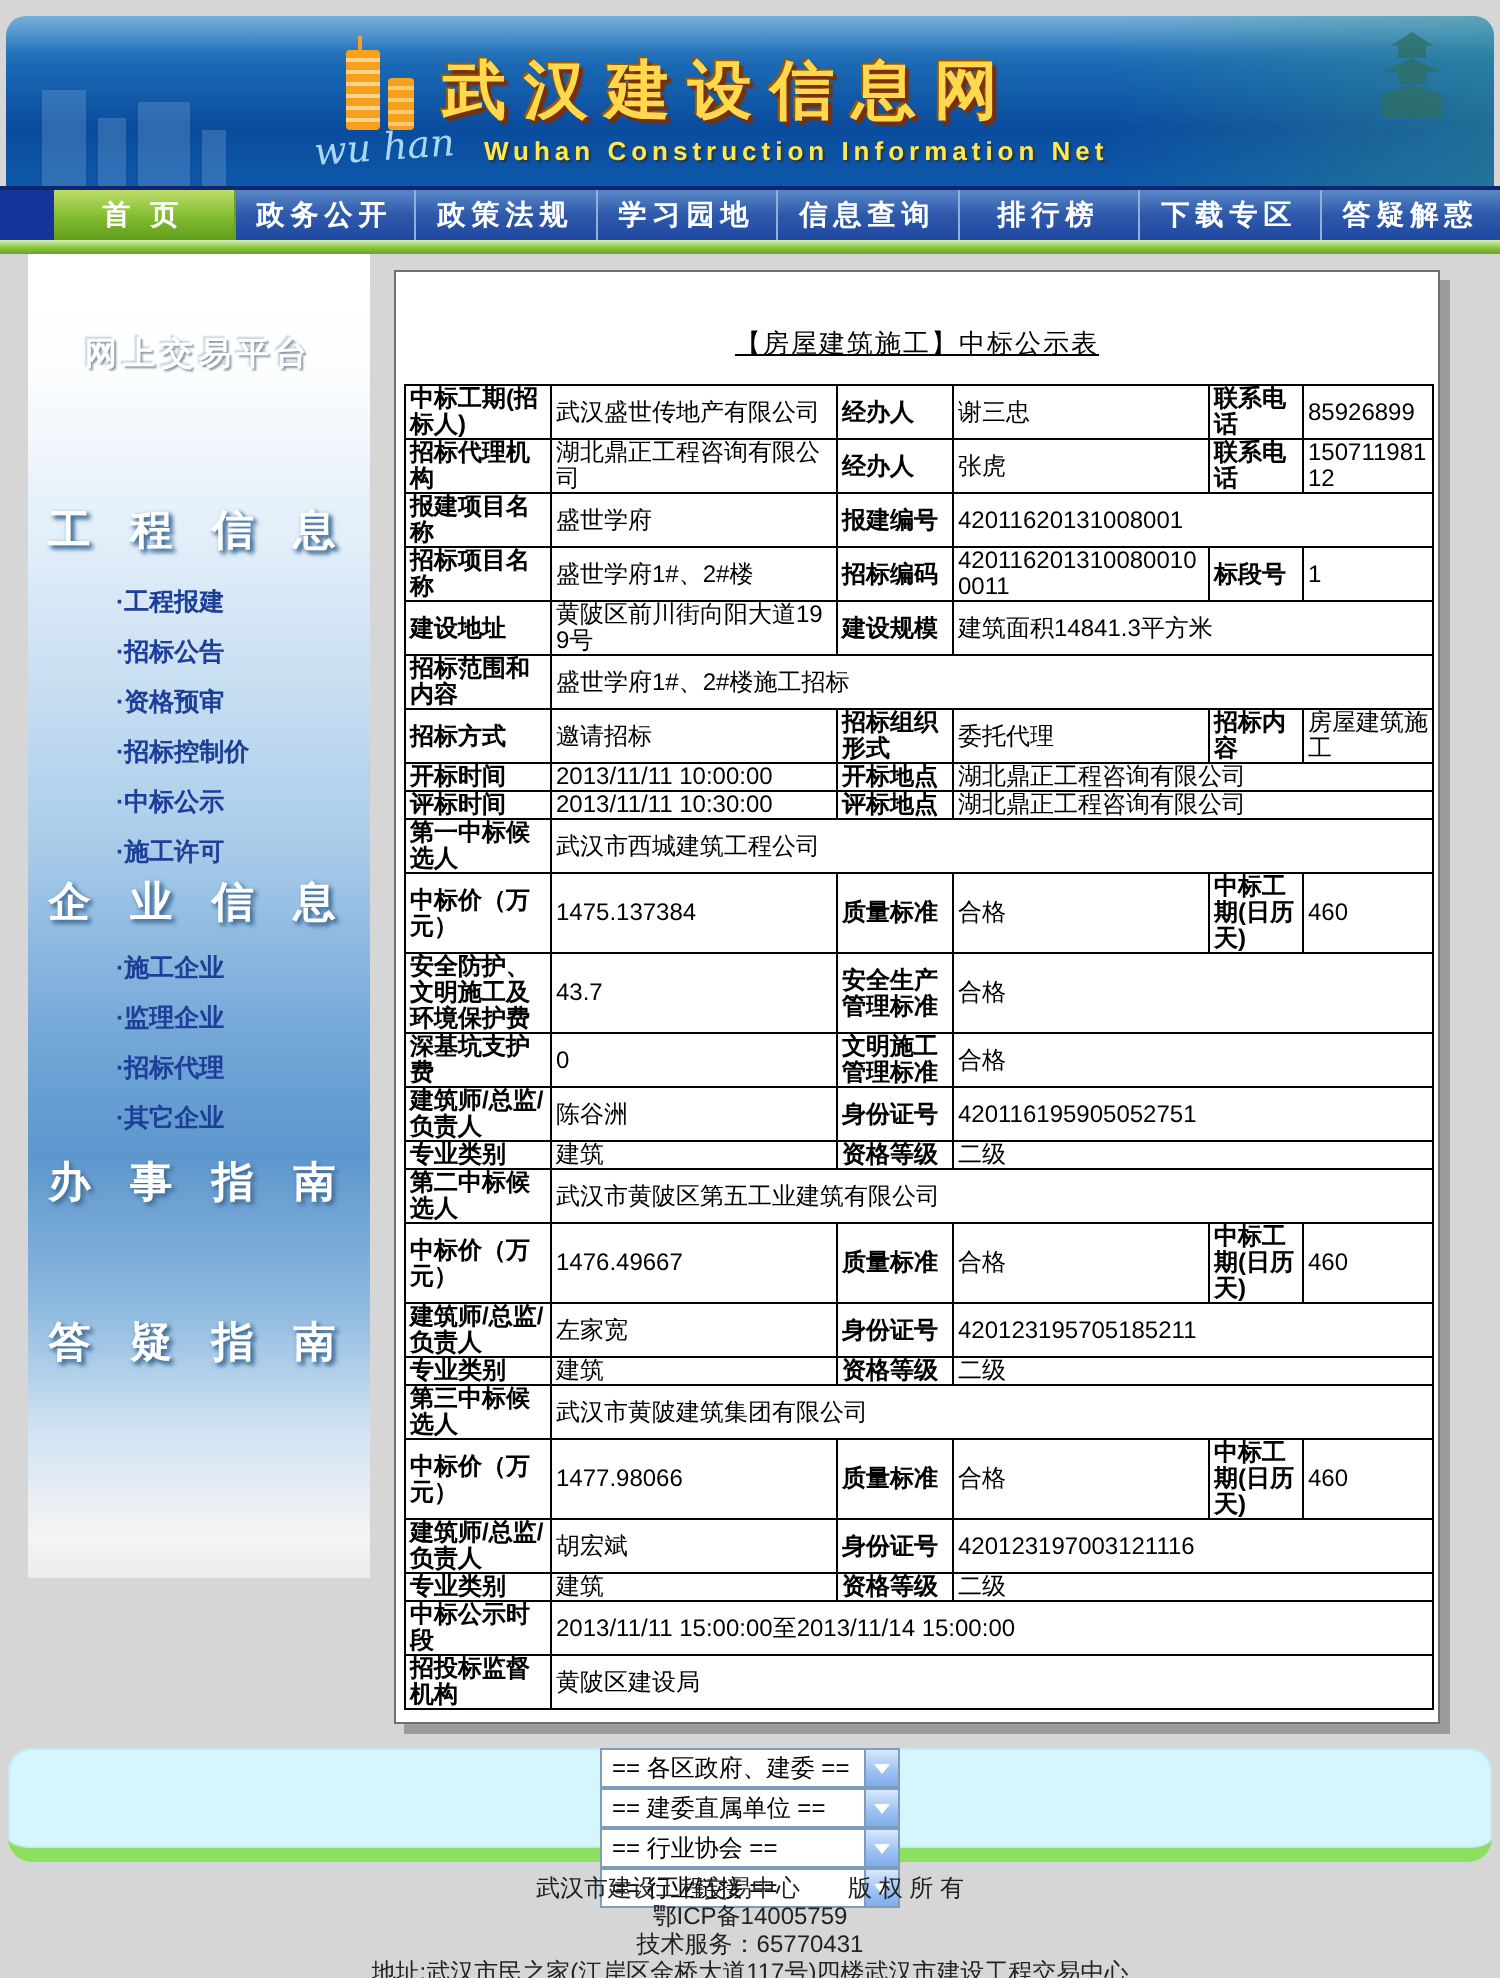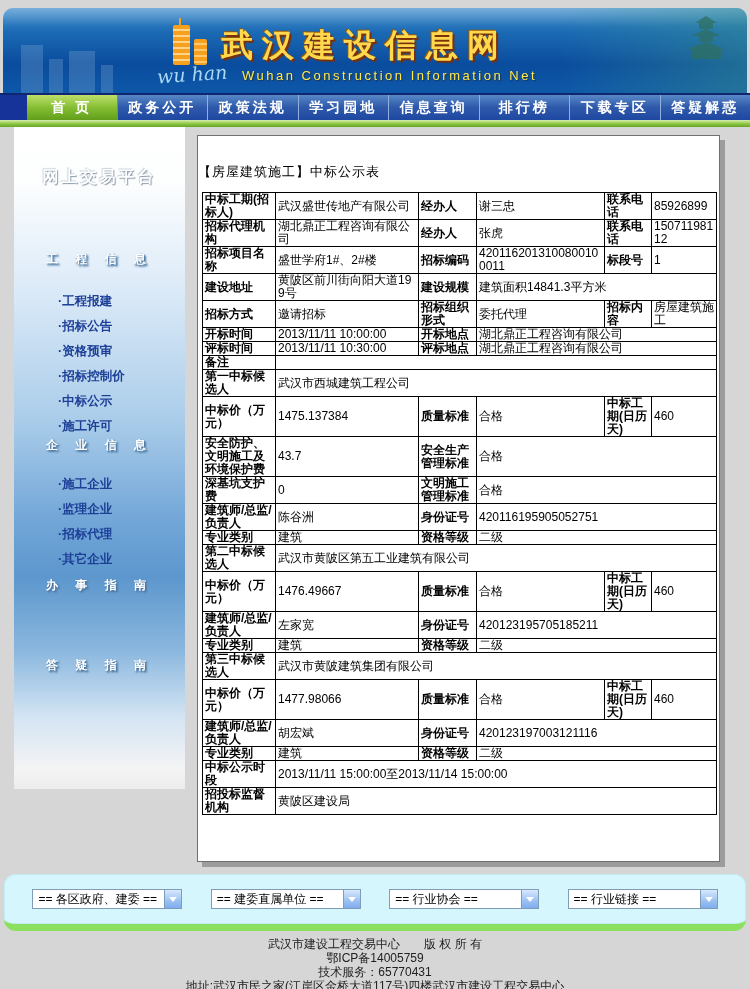--- a/index.html
+++ b/index.html
@@ -34,21 +34,21 @@
   .bld1{position:absolute;left:18px;top:4px;width:17px;height:40px;background:
     repeating-linear-gradient(180deg,#f6a01d 0 4px,#fdd48a 4px 6px);border-radius:2px;}
   .bld2{position:absolute;left:39px;top:18px;width:13px;height:26px;background:
     repeating-linear-gradient(180deg,#f6a01d 0 4px,#fdc96e 4px 6px);border-radius:2px;}
   .antenna{position:absolute;left:24px;top:-3px;width:2px;height:8px;background:#f6a01d;}
   .wuhan-script{position:absolute;left:2px;top:42px;color:#a9d9f2;font-size:19px;
     font-style:italic;font-family:"DejaVu Serif",serif;transform:rotate(-4deg);white-space:nowrap;}
   .site-title{position:absolute;left:218px;top:16px;font-size:32px;font-weight:bold;
     color:#ffd84e;letter-spacing:9px;white-space:nowrap;font-family:"DejaVu Sans",sans-serif;
     text-shadow:2px 2px 1px #7c2f05,-1px -1px 0 #9a5a00;}
-  .site-sub{position:absolute;left:239px;top:60px;font-size:13px;font-weight:normal;
+  .site-sub{position:absolute;left:239px;top:60px;font-size:13px;font-weight:bold;
     color:#ffe94e;letter-spacing:2.5px;white-space:nowrap;text-shadow:1px 1px 1px #234;}
   
   .nav{position:absolute;top:93px;left:0;width:750px;height:27px;display:flex;
     background:#16339a;border-top:2px solid #10276f;padding-left:27px;}
   .tab{flex:1;display:flex;align-items:center;justify-content:center;cursor:pointer;
     color:#fff;font-weight:bold;font-size:14px;letter-spacing:3px;white-space:nowrap;
     background:linear-gradient(180deg,#5988c7 0%,#2f5aab 48%,#1e48a1 100%);
     border-right:1px solid #8fb0dd;}
   .tab:last-child{border-right:none;}
   .tab.active{background:linear-gradient(180deg,#bede6c 0%,#84bd31 52%,#619e1c 100%);
@@ -56,36 +56,36 @@
   .greenbar{position:absolute;top:120px;left:0;width:750px;height:7px;
     background:linear-gradient(180deg,#d8eeb6 0%,#8cc63f 55%,#68a428 100%);}
   
   .sidebar{position:absolute;left:14px;top:127px;width:171px;height:662px;
     background:linear-gradient(180deg,#ffffff 0%,#fdfefe 8%,#ddebf8 24%,#abcdea 44%,
       #70a5d7 60%,#5d97cd 68%,#8ab7de 79%,#d3e4f3 89%,#f4f4f4 97%,#ececec 100%);}
   .sb-h{position:absolute;width:100%;text-align:center;color:#fff;font-weight:bold;
     white-space:nowrap;cursor:default;}
   .sb-platform{top:40px;font-size:16px;letter-spacing:3px;
     text-shadow:1px 1px 1px #8c9aa8,-1px -1px 1px #c8d4de;}
-  .sb-sec{font-size:12px;letter-spacing:7px;text-shadow:1px 1px 2px #3f6b96,2px 2px 2px #5a87b0;}
+  .sb-sec{font-size:21px;letter-spacing:7px;text-shadow:1px 1px 2px #3f6b96,2px 2px 2px #5a87b0;}
   .sb-link{position:absolute;left:44px;color:#1d3f97;font-weight:bold;font-size:12.5px;
     white-space:nowrap;cursor:pointer;}
   
   .panel{position:absolute;left:197px;top:135px;width:523px;height:727px;background:#fff;
     border:1px solid #6f6f6f;box-shadow:5px 5px 0 #9c9c9c;overflow:hidden;}
-  .panel-title{margin-top:27px;text-align:left;font-size:13px;color:#000;letter-spacing:1px;}
+  .panel-title{margin-top:27px;text-align:center;font-size:13px;color:#000;letter-spacing:1px;text-decoration:underline;}
   table.bid{border-collapse:collapse;table-layout:fixed;width:514px;margin:11px 0 0 4px;
     font-size:12px;color:#000;}
   table.bid td{border:1px solid #000;padding:0 2px;line-height:13px;vertical-align:middle;
     word-break:break-all;}
   table.bid td.lbl{font-weight:bold;}
   
   .linkbar{position:absolute;left:4px;top:874px;width:742px;height:57px;
     background:#d5f6fc;border-radius:12px;border-bottom:7px solid #8ce05f;
-    box-shadow:inset 0 0 0 1px #c2ecf4;display:flex;align-items:center;justify-content:space-evenly;}
+    box-shadow:inset 0 0 0 1px #c2ecf4;display:flex;align-items:center;justify-content:space-evenly;flex-direction:column;}
   .dd{width:150px;height:20px;background:#fff;border:1px solid #7f9db9;display:flex;
     align-items:center;justify-content:space-between;font-size:12px;cursor:pointer;}
   .dd-text{padding-left:5px;white-space:nowrap;overflow:hidden;color:#000;}
   .dd-btn{width:17px;height:18px;margin-right:0;background:linear-gradient(180deg,#d7e8fd 0%,#9cc1f2 60%,#7fadee 100%);
     border-left:1px solid #7f9db9;display:flex;align-items:center;justify-content:center;}
   .dd-arrow{width:0;height:0;border-left:4px solid transparent;border-right:4px solid transparent;
     border-top:5px solid #fff;}
   
   .footer{position:absolute;top:938px;left:0;width:750px;text-align:center;
     font-size:12px;color:#222;line-height:13px;}
@@ -176,58 +176,64 @@
         </tr>
         <tr>
           <td class="lbl">招标代理机构</td>
           <td>湖北鼎正工程咨询有限公司</td>
           <td class="lbl">经办人</td>
           <td>张虎</td>
           <td class="lbl">联系电话</td>
           <td>15071198112</td>
         </tr>
         <tr>
+          <td class="lbl">报建项目名称</td>
+          <td>盛世学府</td>
+          <td class="lbl">报建编号</td>
+          <td colspan="3">42011620131008001</td>
+        </tr>
+        <tr>
           <td class="lbl">招标项目名称</td>
           <td>盛世学府1#、2#楼</td>
           <td class="lbl">招标编码</td>
           <td>4201162013100800100011</td>
           <td class="lbl">标段号</td>
           <td>1</td>
         </tr>
         <tr>
           <td class="lbl">建设地址</td>
           <td>黄陂区前川街向阳大道199号</td>
           <td class="lbl">建设规模</td>
           <td colspan="3">建筑面积14841.3平方米</td>
         </tr>
         <tr>
+          <td class="lbl">招标范围和内容</td>
+          <td colspan="5">盛世学府1#、2#楼施工招标</td>
+        </tr>
+        <tr>
           <td class="lbl">招标方式</td>
           <td>邀请招标</td>
           <td class="lbl">招标组织形式</td>
           <td>委托代理</td>
           <td class="lbl">招标内容</td>
           <td>房屋建筑施工</td>
         </tr>
         <tr>
           <td class="lbl">开标时间</td>
           <td>2013/11/11 10:00:00</td>
           <td class="lbl">开标地点</td>
           <td colspan="3">湖北鼎正工程咨询有限公司</td>
         </tr>
         <tr>
           <td class="lbl">评标时间</td>
           <td>2013/11/11 10:30:00</td>
           <td class="lbl">评标地点</td>
           <td colspan="3">湖北鼎正工程咨询有限公司</td>
         </tr>
         <tr>
-          <td class="lbl">备注</td>
-          <td colspan="5"></td>
-        </tr>
-        <tr>
           <td class="lbl">第一中标候选人</td>
           <td colspan="5">武汉市西城建筑工程公司</td>
         </tr>
         <tr>
           <td class="lbl">中标价（万元）</td>
           <td>1475.137384</td>
           <td class="lbl">质量标准</td>
           <td>合格</td>
           <td class="lbl">中标工期(日历天)</td>
           <td>460</td>

